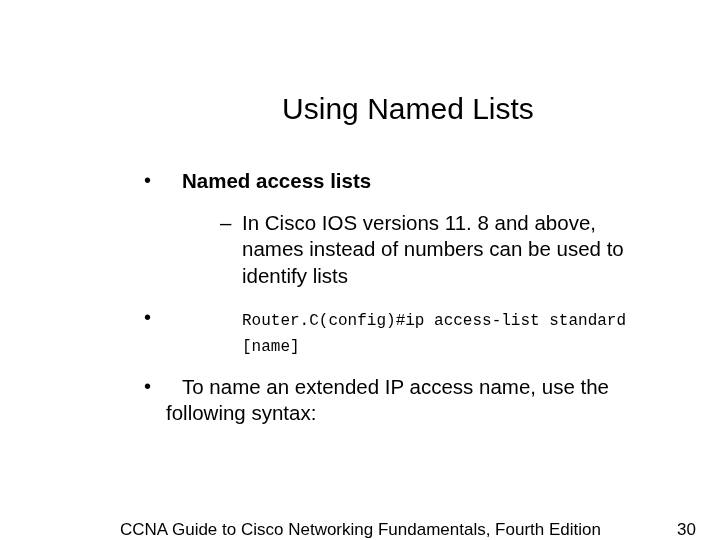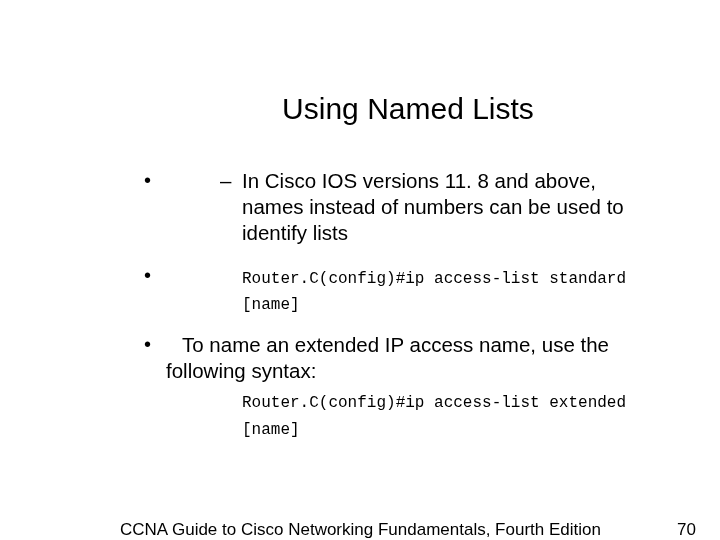--- a/index.html
+++ b/index.html
@@ -21,38 +21,36 @@
 </head>
 <body>
 
 <div class="slide">
   <h1 class="title">Using Named Lists</h1>
 
   <div class="content">
     <ul class="top">
 
       <li>
+        <span class="bold">Named access lists</span>
         <ul class="sub">
           <li>In Cisco IOS versions 11. 8 and above, names instead of numbers can be used to identify lists</li>
         </ul>
       </li>
 
       <li>
         <div class="code-block">
           <span class="code">Router.C(config)#ip access-list standard </span><span class="code italic">[name]</span>
         </div>
       </li>
 
       <li>
         <span>To name an extended IP access name, use the following syntax:</span>
-        <div class="code-block">
-          <span class="code">Router.C(config)#ip access-list extended </span><span class="code italic">[name]</span>
-        </div>
       </li>
 
     </ul>
   </div>
 
   <div class="footer">
     <span>CCNA Guide to Cisco Networking Fundamentals, Fourth Edition</span>
-    <span>70</span>
+    <span>30</span>
   </div>
 </div>
 
 </body></html>

